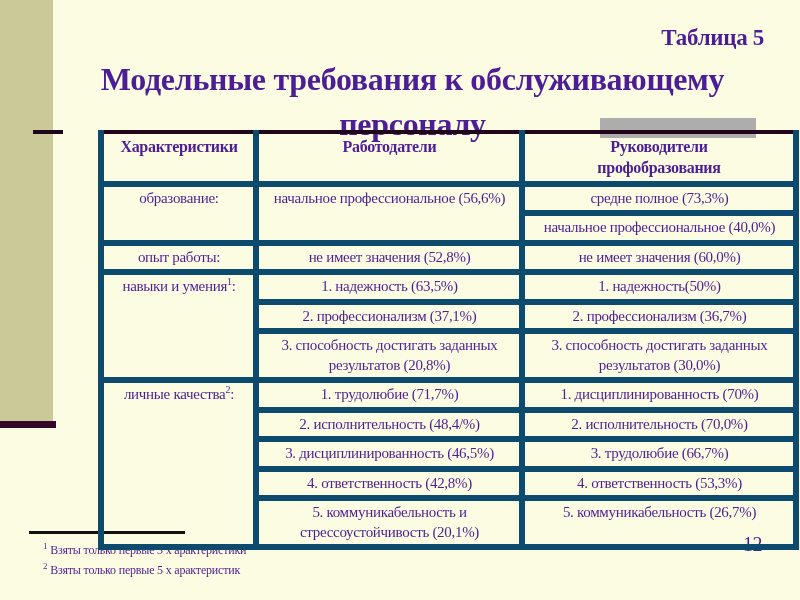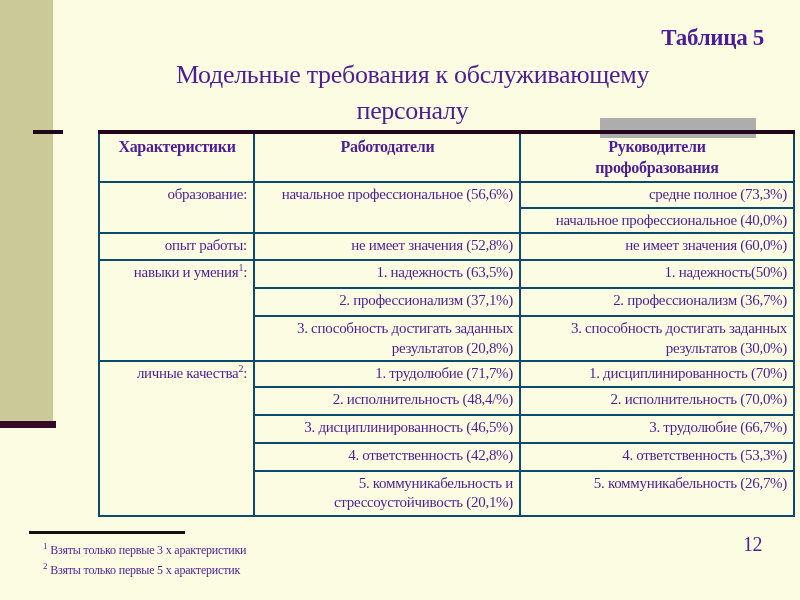--- a/index.html
+++ b/index.html
@@ -12,30 +12,30 @@
   .khaki-band{position:absolute; left:0; top:0; width:53px; height:421px; background:#CBC997;}
   .maroon-bar{position:absolute; left:0; top:421px; width:56px; height:7px; background:#35082A;}
   .topline-ext{position:absolute; left:33px; top:130px; width:30px; height:4px; background:#1D0718;}
   .gray-rect{position:absolute; left:600px; top:118px; width:156px; height:20px; background:#ADADAD; z-index:0;}
   .table-label{
     position:absolute; top:25px; left:0; right:36px;
     text-align:right; font-size:23px; font-weight:bold; letter-spacing:-0.3px;
   }
   .title{
     position:absolute; top:57px; left:60px; right:35px; margin:0;
-    text-align:center; font-size:26px; font-weight:normal; line-height:1.4; letter-spacing:-0.3px;
+    text-align:center; font-size:32px; font-weight:bold; line-height:1.4; letter-spacing:-0.3px;
   }
   table.req{
     position:absolute; left:62px; top:130px; width:695px;
     border-collapse:collapse; table-layout:fixed; z-index:1;margin-left:36px;
   }
   .req col.c0{width:155px;} .req col.c1{width:266px;} .req col.c2{width:274px;}
   .req th,.req td{
-    border:2px solid #0c4a6e; background:transparent;
-    vertical-align:top; text-align:right;
+    border:6px solid #0c4a6e; background:transparent;
+    vertical-align:top; text-align:center;
     font-size:15px; line-height:1.3; letter-spacing:-0.3px;
     padding:2px 6px 2px 7px; overflow:hidden;
   }
   .req thead th{
     border-top:4px solid #20051B;
     font-size:16px; font-weight:bold; text-align:center; padding-top:3px;
   }
   .req thead th.hdr-heads{padding-left:40px; padding-right:40px;}
   .sup{font-size:10px; vertical-align:super; line-height:1;}
   .footnote-sep{position:absolute; left:29px; top:531px; width:156px; height:3px; background:#111111;}

